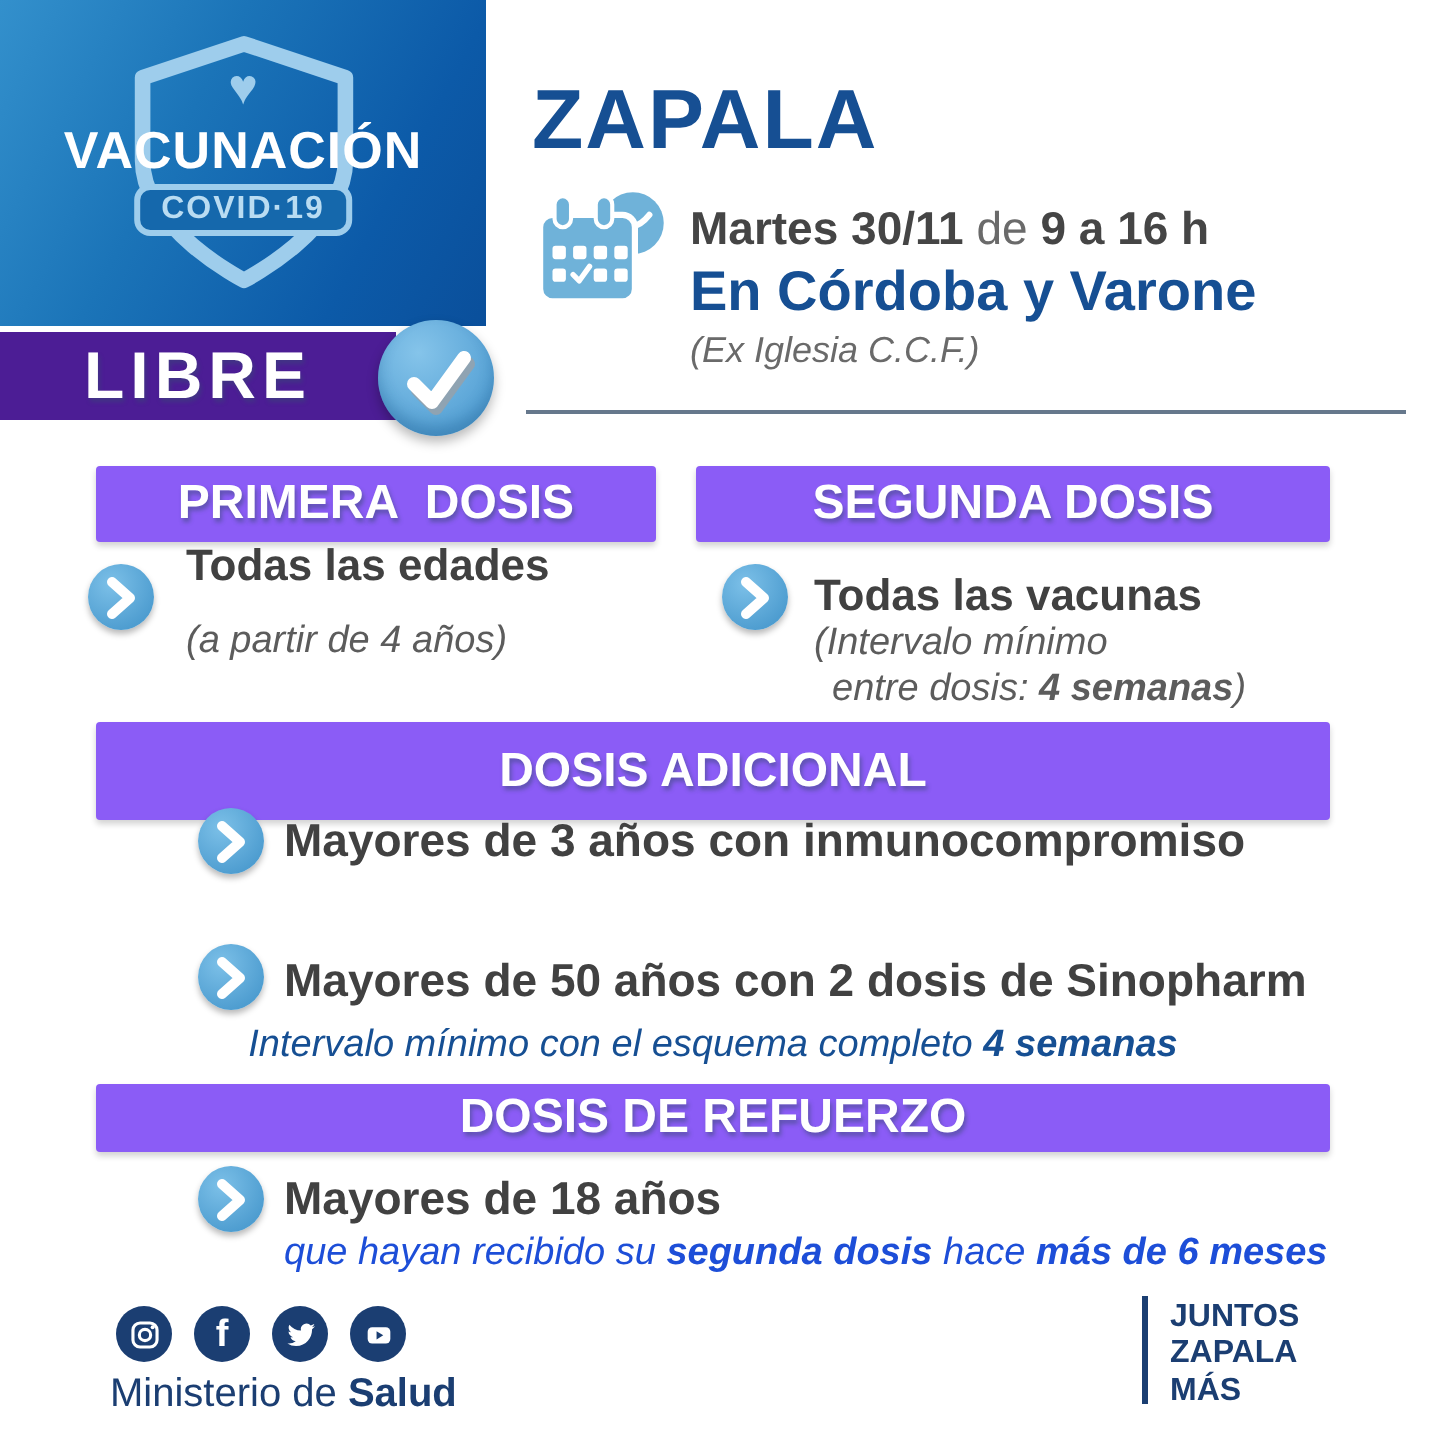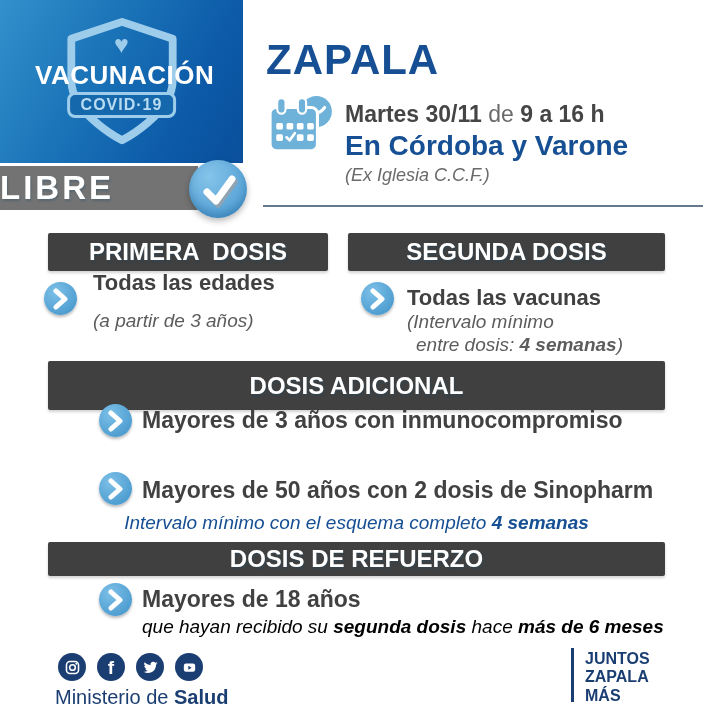--- a/index.html
+++ b/index.html
@@ -10,32 +10,32 @@
   .abs{position:absolute;}
 
   
   #badge-square{
     left:0;top:0;width:243px;height:163px;
     background:linear-gradient(118deg,#3390cc 0%,#1b74b8 38%,#0c5aa8 75%,#0a4f9b 100%);
   }
   #shield-svg{left:57px;top:12px;}
   #badge-heart{left:0;right:0;top:30px;text-align:center;color:#9ecdec;font-size:25px;}
   #badge-title{
-    left:0;right:0;top:60px;text-align:left;color:#ffffff;
-    font-size:26px;font-weight:800;letter-spacing:.5px;padding-left:35px;
+    left:0;right:0;top:60px;text-align:center;color:#ffffff;
+    font-size:26px;font-weight:800;letter-spacing:.5px;
   }
   #covid-pill{
     left:50%;top:92px;transform:translateX(-50%);
     border:3px solid #9ecdec;border-radius:8px;background:#1568ac;
     color:#b9dcf2;font-size:16px;font-weight:800;letter-spacing:1px;
     padding:1px 11px;white-space:nowrap;
   }
   #libre-bar{
-    left:0;top:166px;width:198px;height:44px;background:#737373;
-    display:flex;align-items:center;
+    left:0;top:166px;width:198px;height:44px;background:#4c1d95;
+    display:flex;align-items:center;justify-content:center;
   }
   #libre-label{
     color:#fff;font-size:33px;font-weight:800;letter-spacing:3px;
     text-shadow:1px 2px 2px rgba(50,85,110,.4);
   }
   #check-badge{
     left:189px;top:160px;width:58px;height:58px;border-radius:50%;
     background:radial-gradient(circle at 35% 28%,#85c4ea,#58a3d6 70%,#4d97cc);
     box-shadow:0 3px 6px rgba(0,0,0,.28), inset 0 -5px 7px rgba(18,80,130,.30);
   }
@@ -45,21 +45,21 @@
   #city-name{left:266px;top:36px;font-size:42px;font-weight:800;color:#164f93;letter-spacing:1px;}
   #calendar-wrap{left:268px;top:94px;}
   #event-date{left:345px;top:101px;font-size:23px;color:#6a6a6a;}
   #event-date .b{font-weight:800;color:#454545;}
   #event-location{left:345px;top:130px;font-size:28px;font-weight:800;color:#164f93;}
   #event-location-note{left:345px;top:165px;font-size:18px;font-style:italic;color:#6a6a6a;}
   #header-divider{left:263px;top:205px;width:440px;height:2px;background:#66788c;}
 
   
   .section-bar{
-    background:#404040;border-radius:2px;display:flex;align-items:center;justify-content:center;
+    background:#8b5cf6;border-radius:2px;display:flex;align-items:center;justify-content:center;
     color:#ffffff;font-weight:800;box-shadow:0 2px 3px rgba(0,0,0,.18);
     text-shadow:1px 2px 2px rgba(40,70,90,.45);
   }
   #bar-primera{left:48px;top:233px;width:280px;height:38px;font-size:24px;word-spacing:7px;}
   #bar-segunda{left:348px;top:233px;width:317px;height:38px;font-size:24px;}
   #bar-adicional{left:48px;top:361px;width:617px;height:49px;font-size:24px;}
   #bar-refuerzo{left:48px;top:542px;width:617px;height:34px;font-size:24px;}
 
   
   .arrow-bullet{
@@ -86,21 +86,21 @@
   #adic-item1-line1{left:142px;top:407px;font-size:23px;}
   #adic-item1-line2{left:142px;top:439px;font-size:23px;}
   #adic-item1-line2 .note{font-size:20px;font-weight:400;font-style:italic;color:#555;}
   #adic-item2{left:142px;top:477px;font-size:23px;}
   #adic-interval{
     left:48px;top:512px;width:617px;text-align:center;
     font-size:19px;font-style:italic;color:#164f93;
   }
   #adic-interval .bi{font-weight:800;}
   #refuerzo-item-title{left:142px;top:586px;font-size:23px;}
-  #refuerzo-item-note{left:142px;top:616px;font-size:19px;font-style:italic;color:#000000;}
+  #refuerzo-item-note{left:142px;top:616px;font-size:19px;font-style:italic;color:#1d4ed8;}
   #refuerzo-item-note .bi{font-weight:800;}
 
   
   #social-row{left:58px;top:653px;display:flex;gap:11px;}
   .social-circle{
     position:relative;width:28px;height:28px;border-radius:50%;background:#1b3e72;
     display:flex;align-items:center;justify-content:center;
   }
   .fb-f{color:#fff;font-weight:800;font-size:19px;line-height:1;margin-top:1px;}
   #ministry-line{left:55px;top:686px;font-size:20px;color:#1b3e72;}
@@ -163,21 +163,21 @@
   <div id="event-location" class="abs">En Córdoba y Varone</div>
   <div id="header-divider" class="abs"></div>
 
   <div id="bar-primera" class="abs section-bar">PRIMERA DOSIS</div>
   <div id="bullet-primera" class="abs arrow-bullet">
     <svg width="18" height="22" viewBox="0 0 18 22">
         <polyline points="4,3 13,11 4,19" fill="none" stroke="#ffffff" stroke-width="5" stroke-linecap="round" stroke-linejoin="round"></polyline>
       </svg>
   </div>
   <div id="primera-item-title" class="abs item-title">Todas las edades</div>
-  <div id="primera-item-note" class="abs item-note">(a partir de 3 años)</div>
+  <div id="primera-item-note" class="abs item-note">(a partir de 4 años)</div>
 
   <div id="bar-segunda" class="abs section-bar">SEGUNDA DOSIS</div>
   <div id="bullet-segunda" class="abs arrow-bullet">
     <svg width="18" height="22" viewBox="0 0 18 22">
         <polyline points="4,3 13,11 4,19" fill="none" stroke="#ffffff" stroke-width="5" stroke-linecap="round" stroke-linejoin="round"></polyline>
       </svg>
   </div>
   <div id="segunda-item-title" class="abs item-title">Todas las vacunas</div>
   <div id="segunda-item-note1" class="abs item-note">(Intervalo mínimo</div>
   <div id="segunda-item-note2" class="abs item-note">

